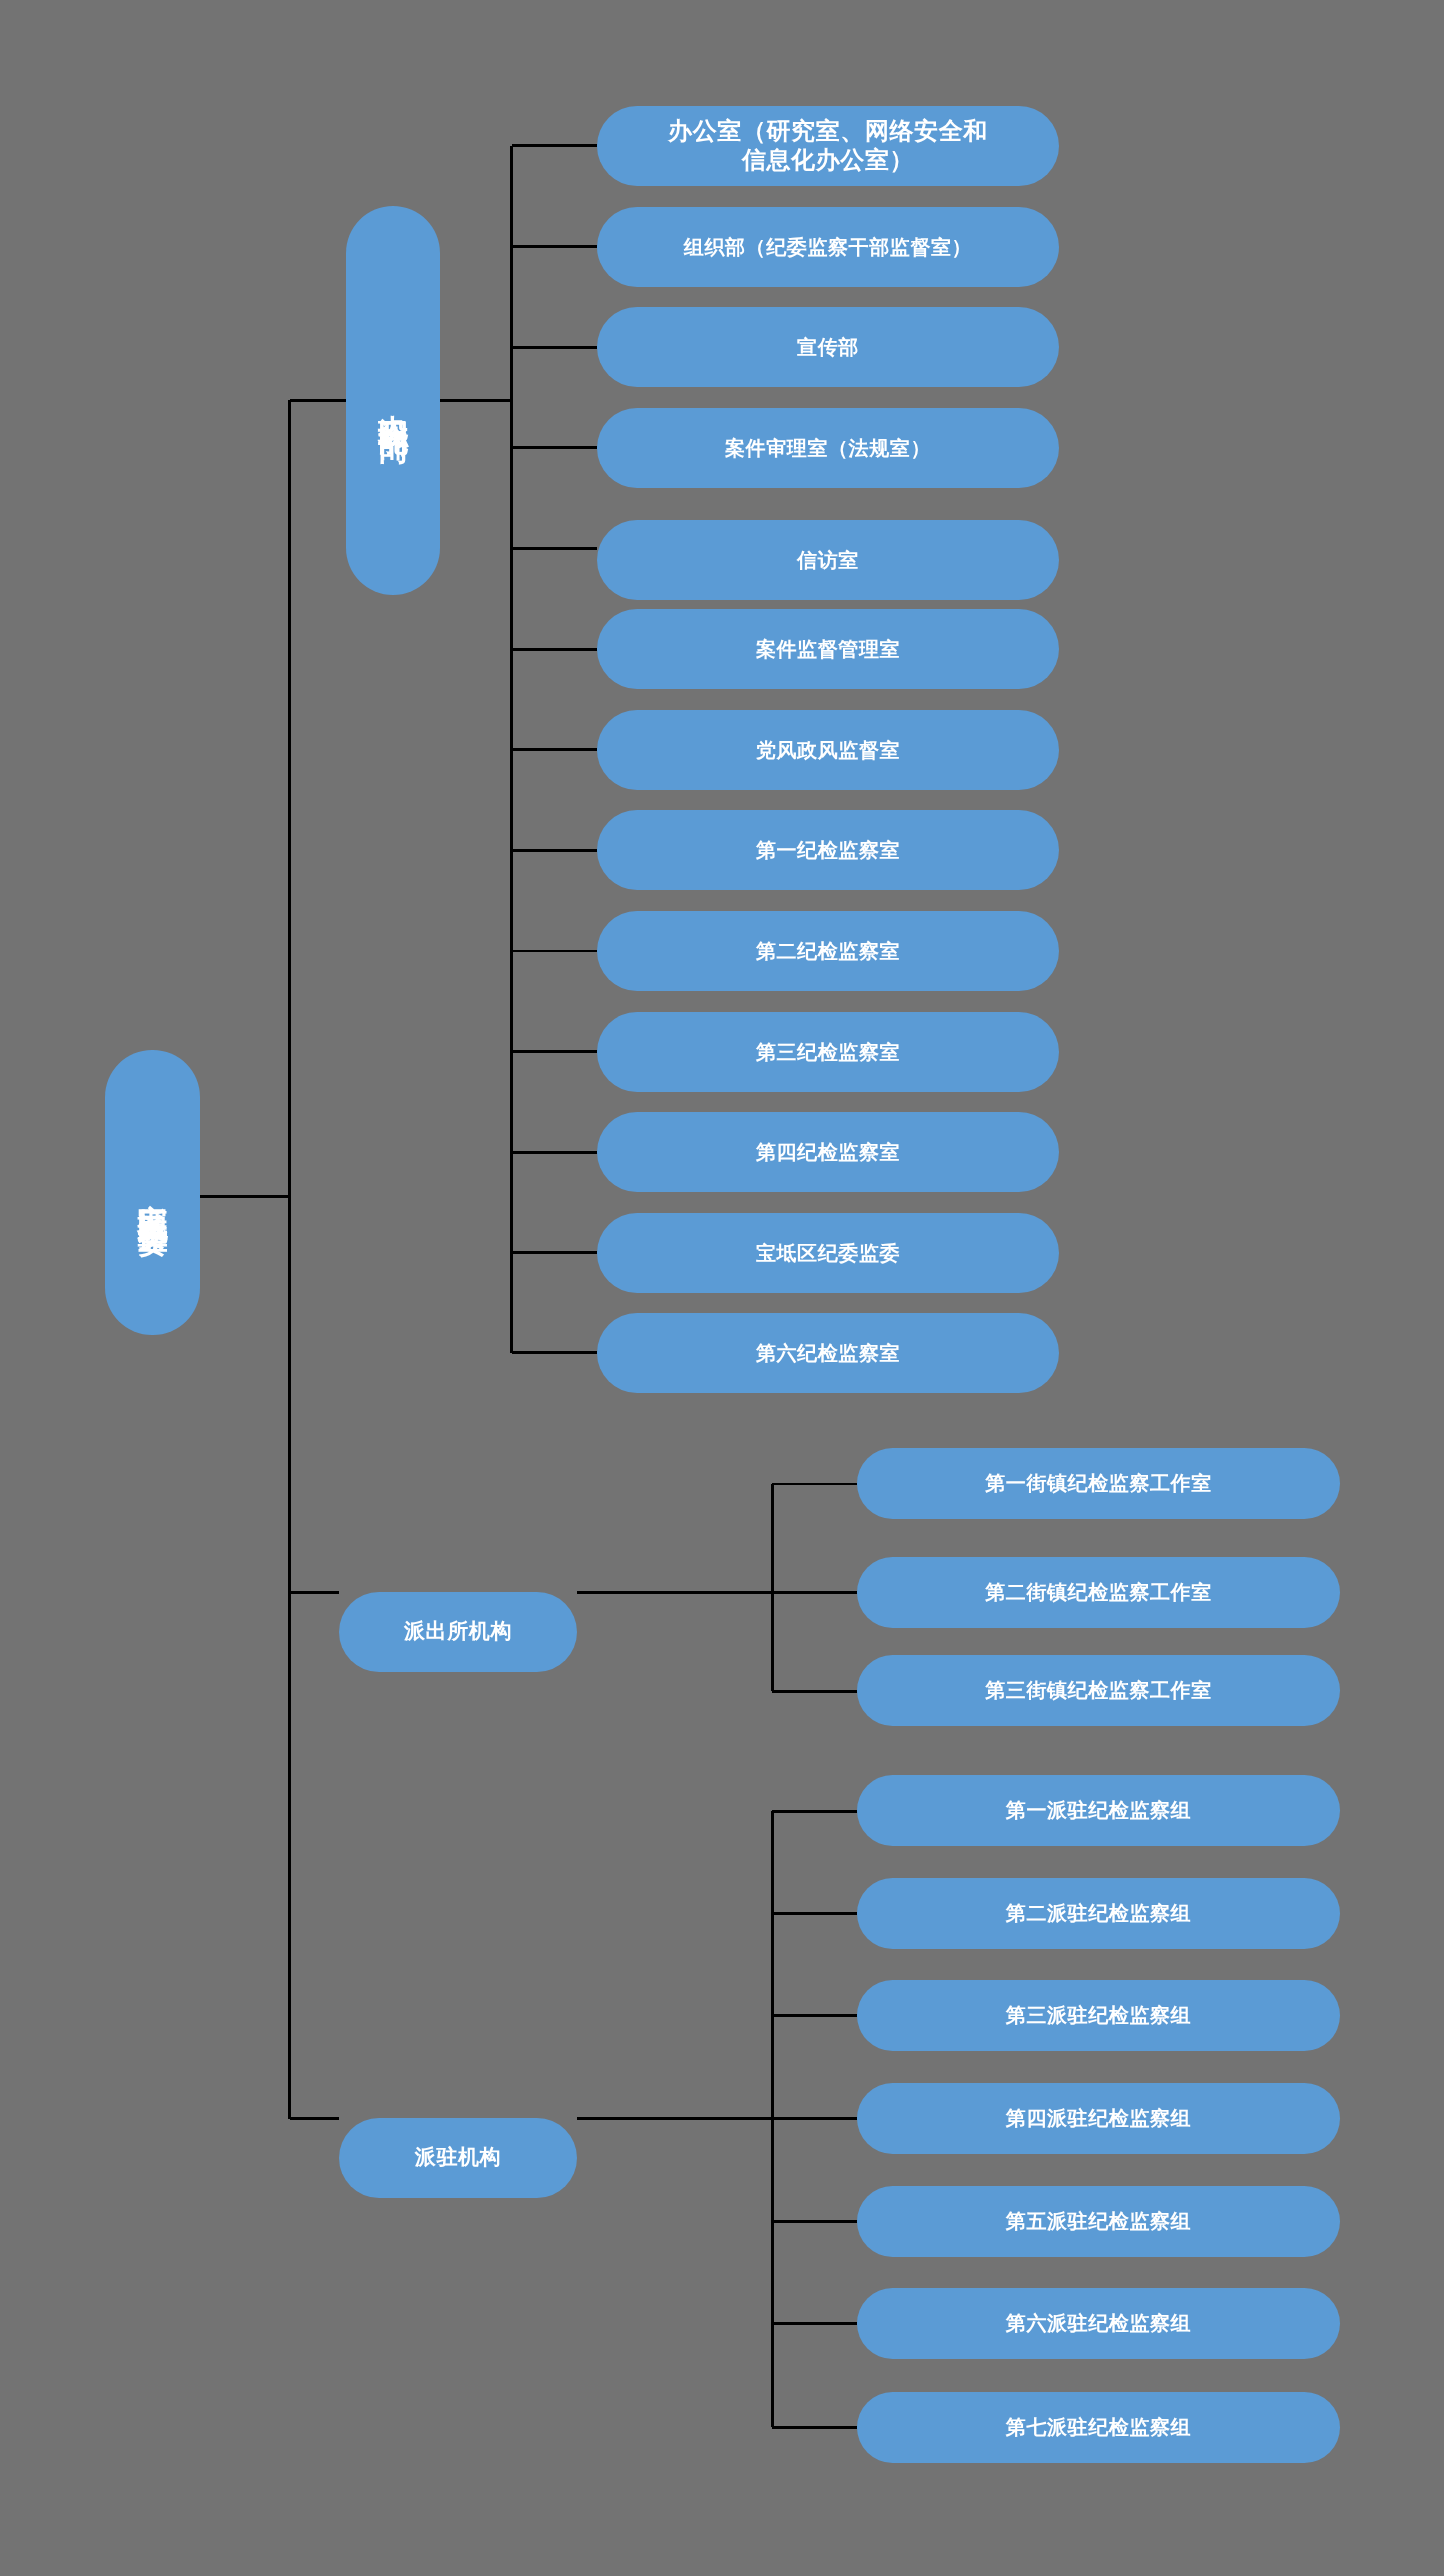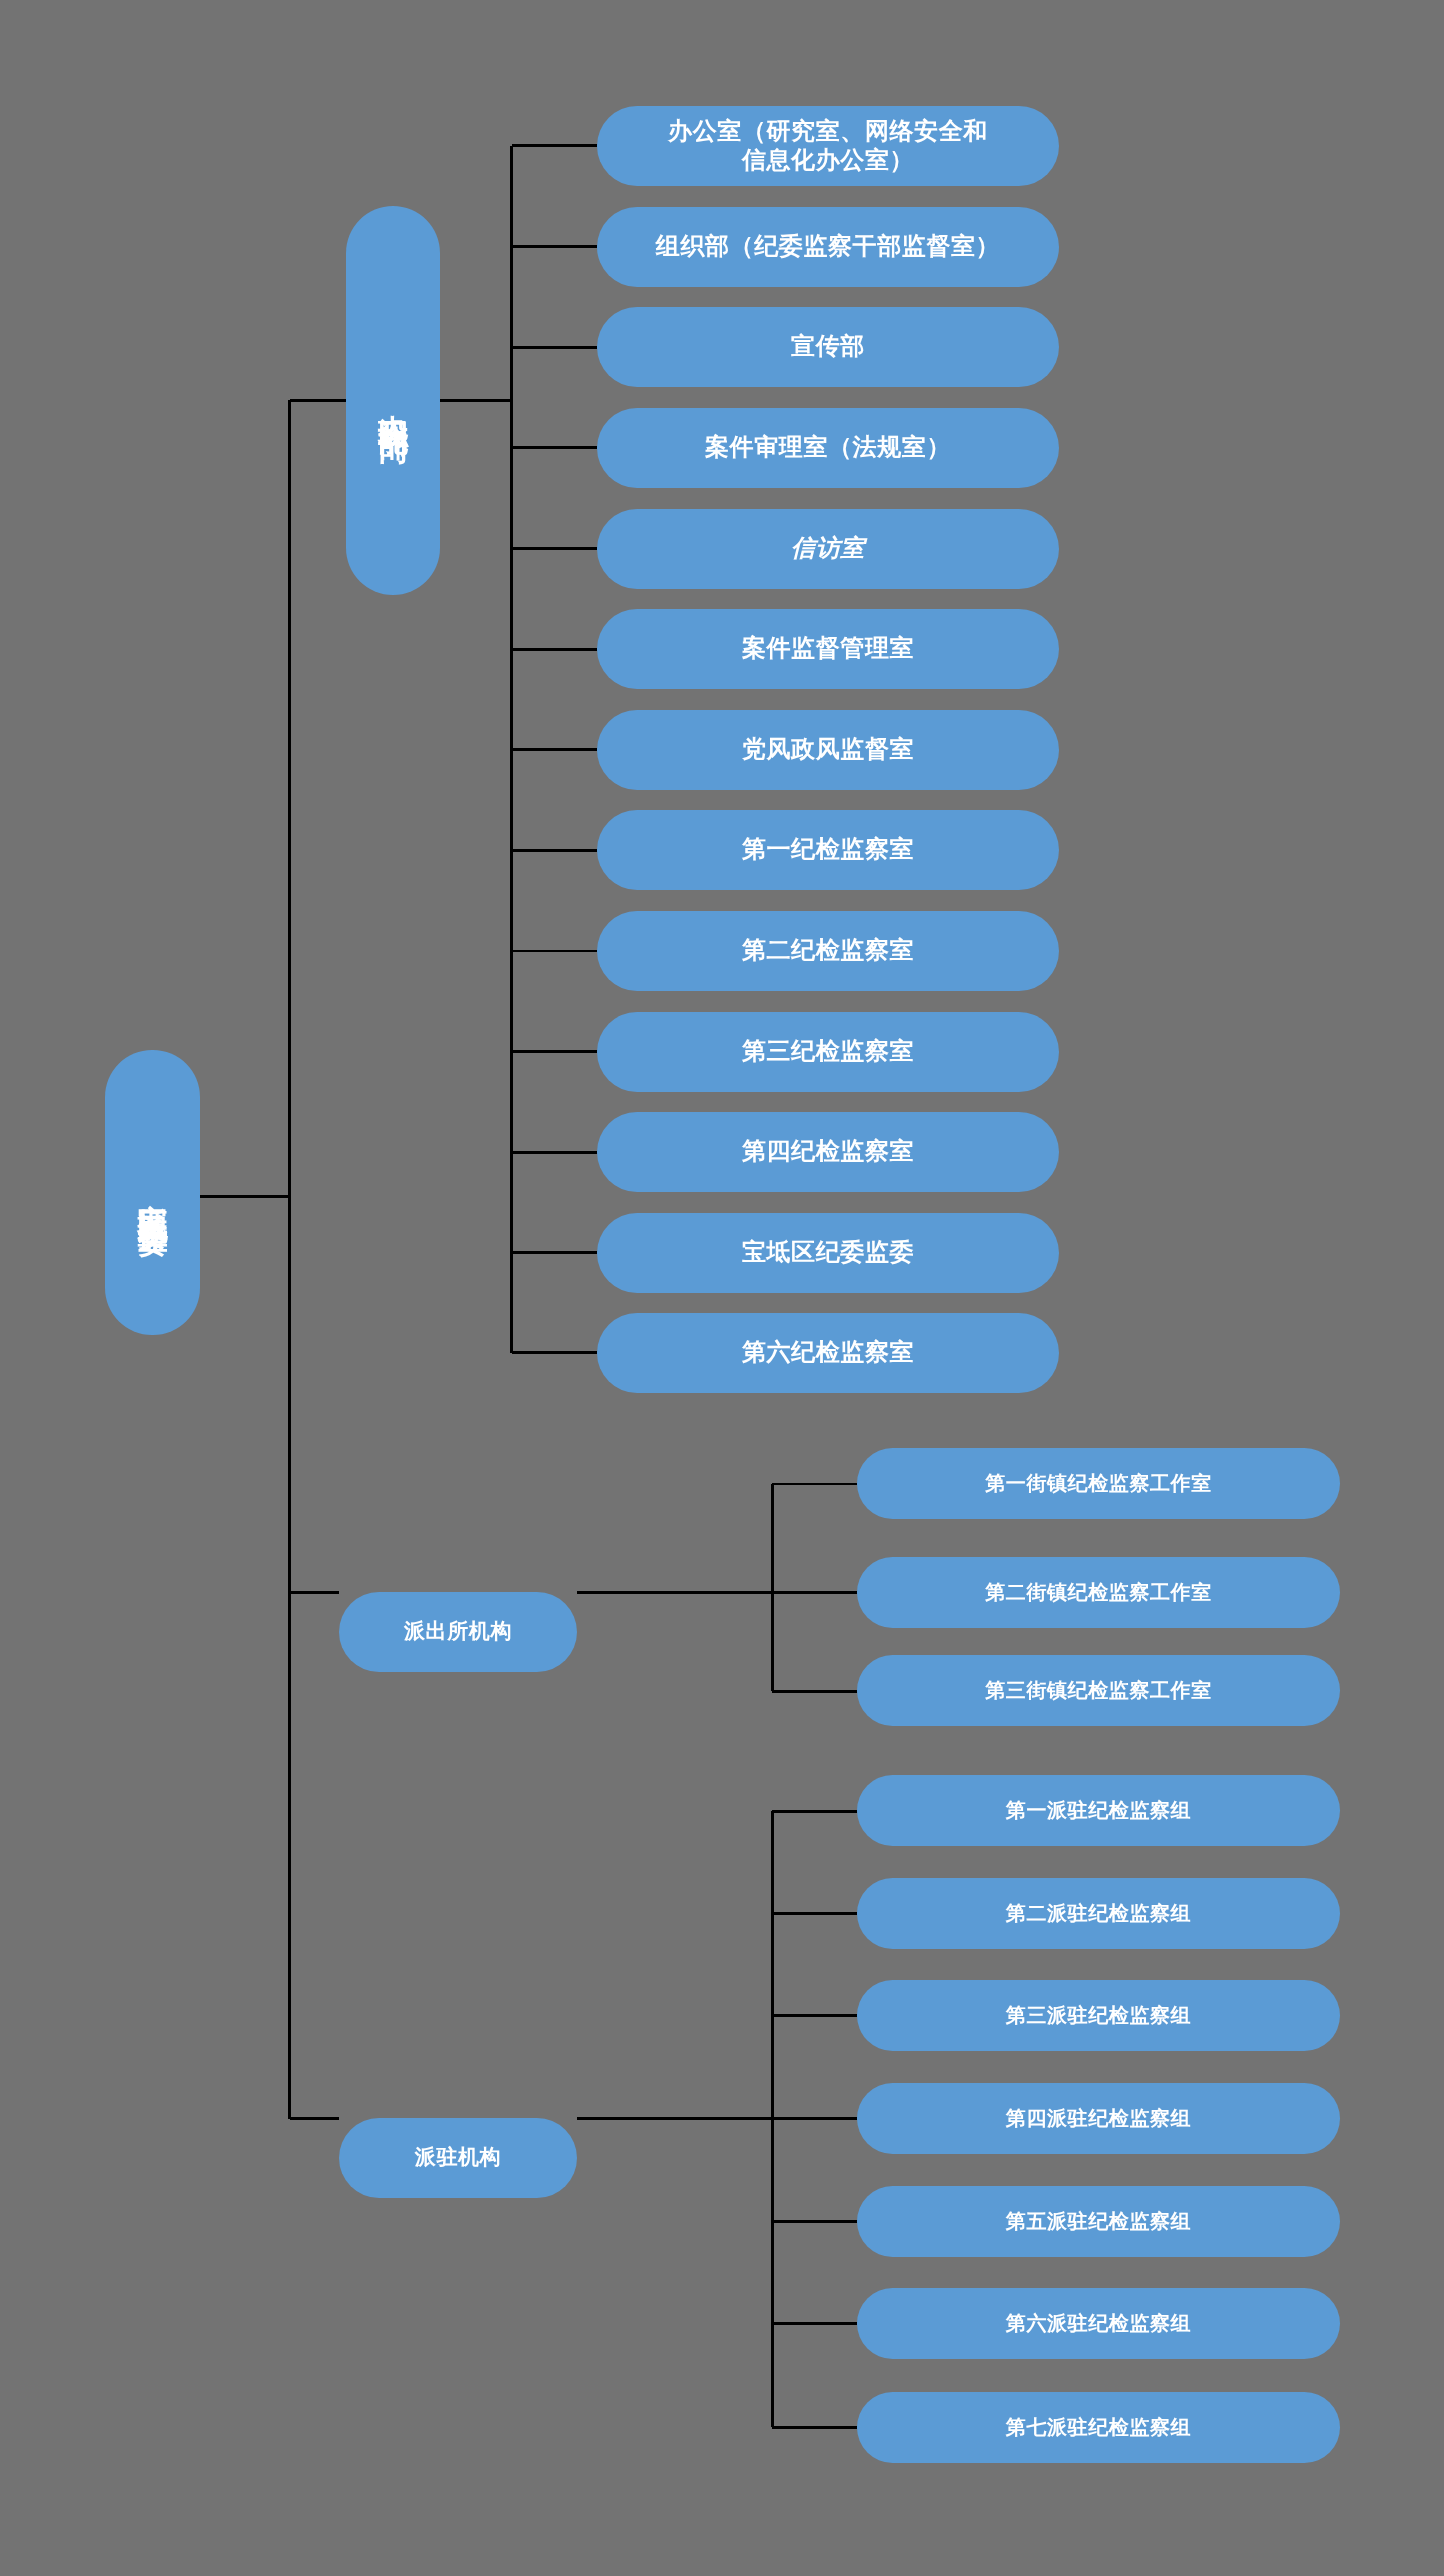--- a/index.html
+++ b/index.html
@@ -79,21 +79,21 @@
   }
   .node.lvl2.stationed-orgs {
     left: 339px;
     top: 2078px;
   }
   .node.dept {
     left: 597px;
     width: 462px;
     height: 80px;
     border-radius: 40px;
-    font-size: 24px;
+    font-size: 20px;
   }
   .node.dept.two-line {
     font-size: 24px;
   }
   .node.sub {
     left: 857px;
     width: 483px;
     height: 71px;
     border-radius: 36px;
     font-size: 20px;
@@ -169,21 +169,21 @@
   </div>
   <div class="node dept" style="top:207px;">
     <span class="node-label">组织部（纪委监察干部监督室）</span>
   </div>
   <div class="node dept" style="top:307px;">
     <span class="node-label">宣传部</span>
   </div>
   <div class="node dept" style="top:408px;">
     <span class="node-label">案件审理室（法规室）</span>
   </div>
-  <div class="node dept" style="top:509px;font-style:italic;">
+  <div class="node dept" style="top:520px;">
     <span class="node-label">信访室</span>
   </div>
   <div class="node dept" style="top:609px;">
     <span class="node-label">案件监督管理室</span>
   </div>
   <div class="node dept" style="top:710px;text-align:center;">
     <span class="node-label">党风政风监督室</span>
   </div>
   <div class="node dept" style="top:810px;align-items:center;">
     <span class="node-label">第一纪检监察室</span>

